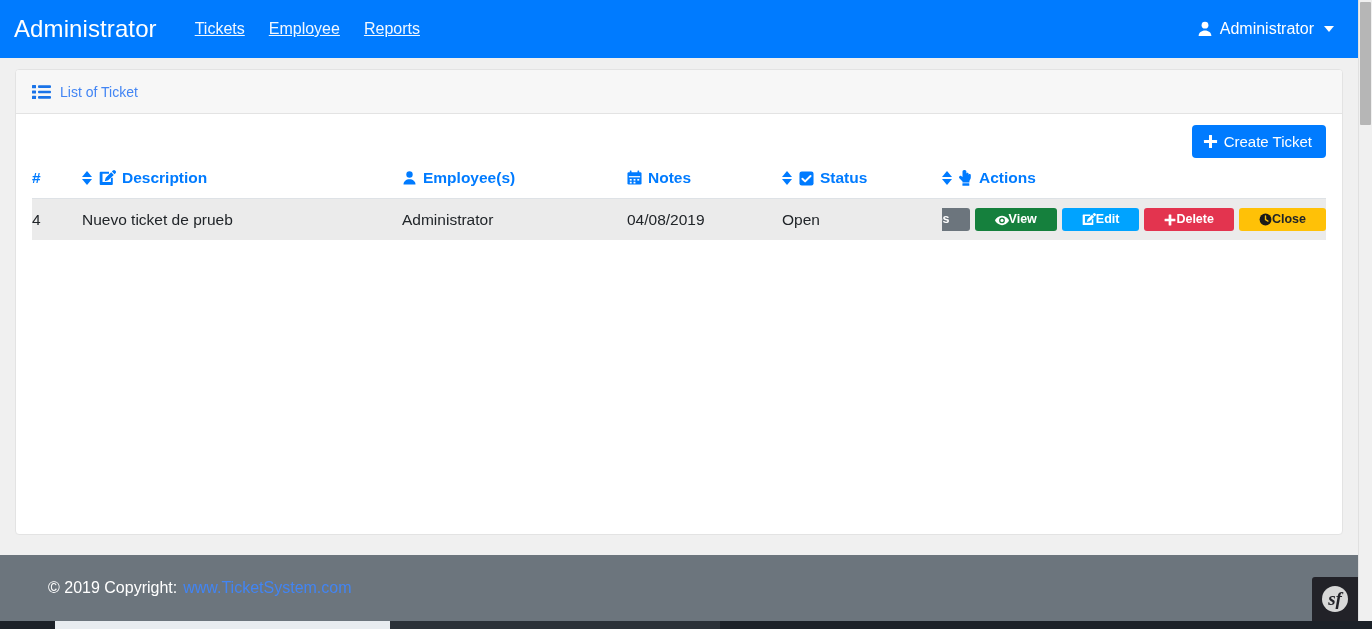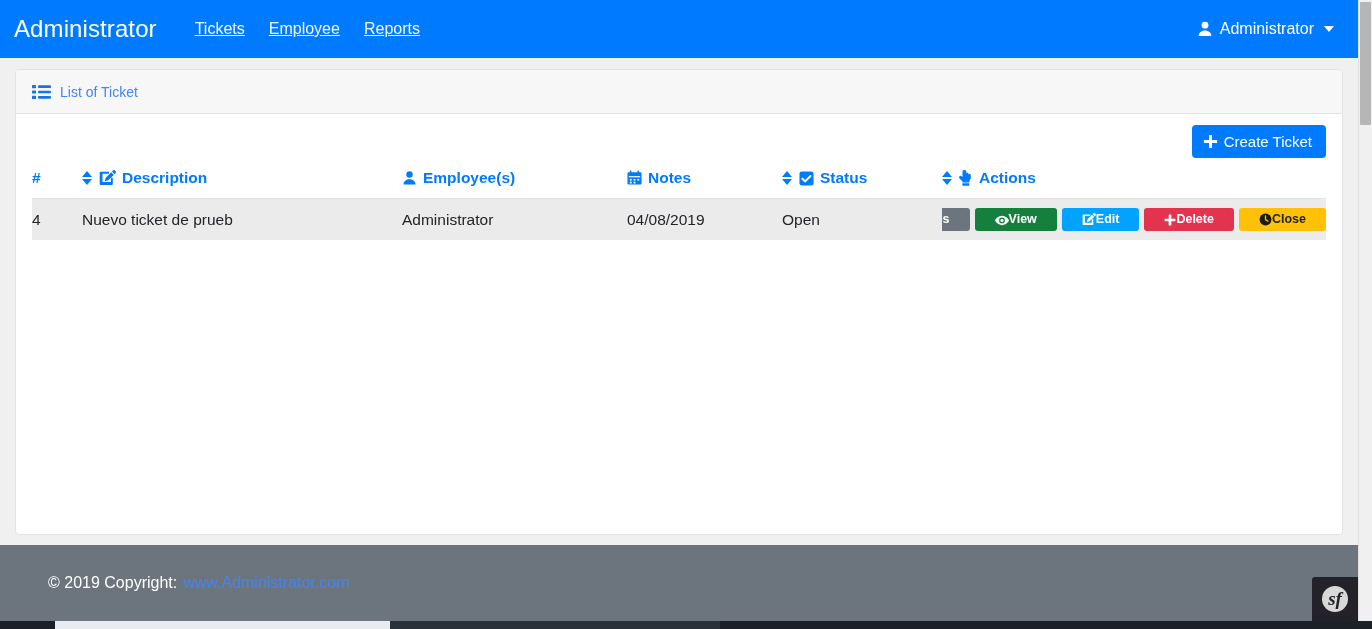--- a/index.html
+++ b/index.html
@@ -208,21 +208,21 @@
   }
   .abtn.notes  { background: #6c757d; }
   .abtn.view   { background: #15803d; align-items: flex-end; }
   .abtn.edit   { background: #00a3ff; }
   .abtn.delete { background: #e3344f; }
   .abtn.close  { background: #ffc107; color: #212529; }
 
   
   .footer {
     background: #6c757d;
-    height: 76px;
+    height: 66px;
     display: flex;
     align-items: center;
     padding: 0 0 0 48px;
     color: #ffffff;
     font-size: 16px;
     flex: 0 0 auto;
   }
   .footer a {
     color: #4285f4;
     text-decoration: none;
@@ -497,21 +497,21 @@
               </tr>
             </tbody>
           </table>
 
         </div>
       </div>
     </div>
 
     <div class="footer">
       <span>© 2019 Copyright:</span>
-      <a>www.Administrator.com</a>
+      <a>www.TicketSystem.com</a>
     </div>
 
   </div>
 
   <div class="vscroll">
     <div class="thumb"></div>
   </div>
   <div class="hscroll">
     <div class="thumb"></div>
     <div class="thumb2"></div>

